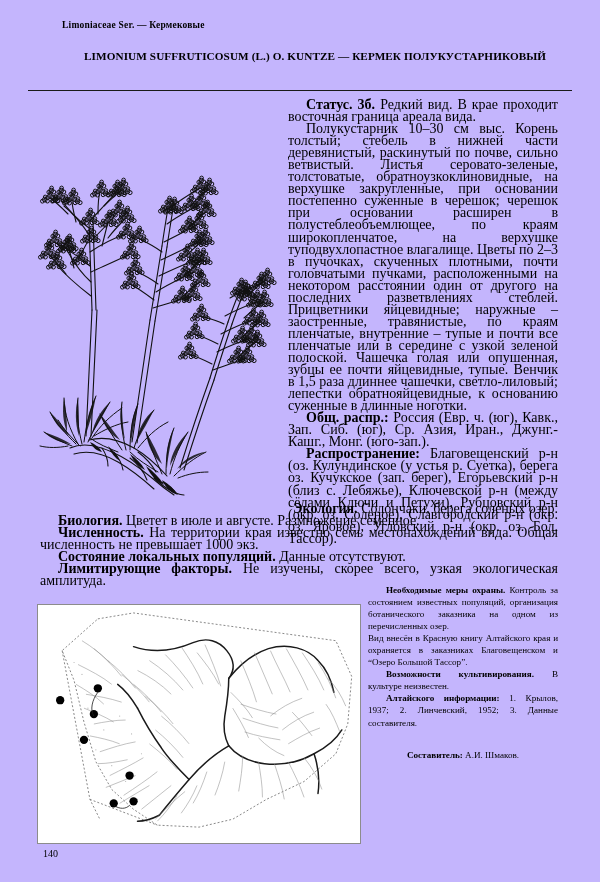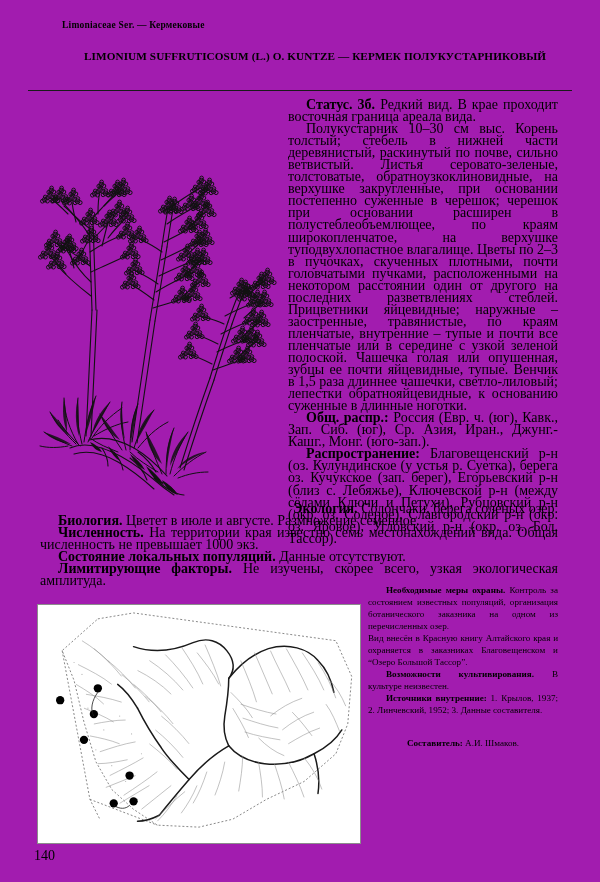--- a/index.html
+++ b/index.html
@@ -9,21 +9,21 @@
     background: #ffffff;
   }
   body {
     font-family: "Liberation Serif", "DejaVu Serif", serif;
     color: #000000;
   }
   .page {
     position: relative;
     width: 600px;
     height: 882px;
-    background: #a21caf;
+    background: #c4b5fd;
     overflow: hidden;
     box-sizing: border-box;
   }
 
   
   .family-line {
     position: absolute;
     left: 62px;
     top: 20px;
     font-size: 9.5px;
@@ -106,23 +106,23 @@
     height: 240px;
     border: 1px solid #8c8c8c;
     background: #ffffff;
     box-sizing: border-box;
   }
   .map-frame svg { display: block; width: 100%; height: 100%; }
 
   
   .page-number {
     position: absolute;
-    left: 34px;
+    left: 43px;
     top: 848px;
-    font-size: 14px;
+    font-size: 10px;
   }
 </style>
 </head>
 <body>
 
 <div class="page">
 
   <div class="family-line">Limoniaceae Ser. — Кермековые</div>
 
   <div class="species-line">LIMONIUM SUFFRUTICOSUM (L.) O. KUNTZE — КЕРМЕК ПОЛУКУСТАРНИКОВЫЙ</div>
@@ -494,21 +494,21 @@
 
   <div class="col-bottom-right">
     <p class="para">
       <b class="lead">Необходимые меры охраны.</b><span> Контроль за состоянием известных популяций, организация ботанического заказника на одном из перечисленных озер.</span>
     </p>
     <p class="para noindent">Вид внесён в Красную книгу Алтайского края и охраняется в заказниках Благовещенском и “Озеро Большой Тассор”.</p>
     <p class="para">
       <b class="lead">Возможности культивирования.</b><span> В культуре неизвестен.</span>
     </p>
     <p class="para">
-      <b class="lead">Источники внутренние:</b><span> 1. Крылов, 1937; 2. Линчевский, 1952; 3. Данные составителя.</span>
+      <b class="lead">Алтайского информации:</b><span> 1. Крылов, 1937; 2. Линчевский, 1952; 3. Данные составителя.</span>
     </p>
     <p class="para" style="text-align:center;text-indent:0;margin-top:20px;">
       <b class="lead">Составитель:</b><span> А.И. Шмаков.</span>
     </p>
   </div>
 
   <div class="page-number">140</div>
 
 </div>
 

